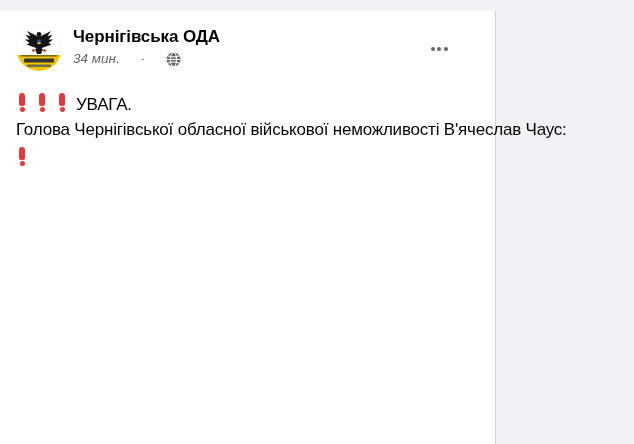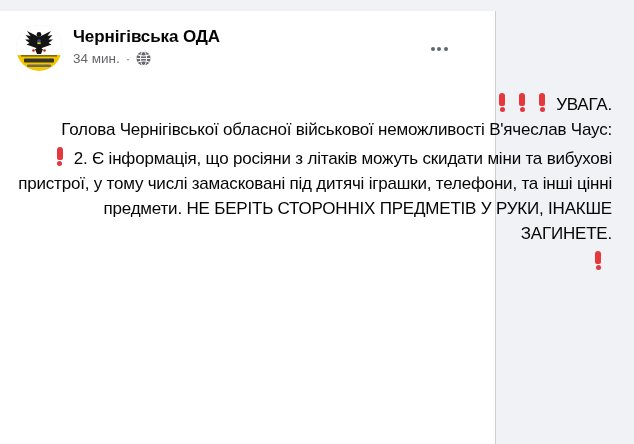--- a/index.html
+++ b/index.html
@@ -11,30 +11,30 @@
   }
   .card{
     position:absolute;top:11px;left:0;width:496px;height:444px;
     background:#ffffff;border-right:1px solid #ced0d4;box-sizing:border-box;
   }
   
   .header{position:relative;padding:14px 16px 0 16px;display:flex;align-items:flex-start;}
   .avatar{width:46px;height:46px;border-radius:50%;flex:0 0 auto;cursor:pointer;box-shadow:0 0 0 1px rgba(0,0,0,.08) inset;}
   .hdr-text{margin-left:11px;padding-top:1px;}
   .name{font-size:17px;font-weight:700;color:#050505;line-height:21px;letter-spacing:-.1px;cursor:pointer;}
-  .meta{display:flex;align-items:flex-start;gap:5px;margin-top:4px;color:#65676b;font-size:13.5px;line-height:16px;}
+  .meta{display:flex;align-items:center;gap:20px;margin-top:4px;color:#65676b;font-size:13.5px;line-height:16px;font-style:italic;}
   .meta .sep{margin:0 1px;}
   .globe{width:15px;height:15px;display:inline-block;}
   .more{
     position:absolute;top:26px;right:40px;width:32px;height:24px;
     display:flex;align-items:center;justify-content:center;gap:2.5px;cursor:pointer;border-radius:6px;
   }
   .more i{width:4px;height:4px;border-radius:50%;background:#606770;display:block;}
   
-  .post{padding:21px 16px 0 16px;width:596px;box-sizing:content-box;text-align:right;}
+  .post{padding:21px 16px 0 16px;width:596px;box-sizing:content-box;}
   .post p{
     margin:0 0 4px 0;font-size:17px;line-height:25px;color:#050505;letter-spacing:-.2px;
   }
   .post p.m0{margin-bottom:0;}
   .excl{display:inline-block;width:12px;height:20px;position:relative;margin-right:8px;vertical-align:-3px;}
   .excl:before{
     content:"";position:absolute;left:3px;top:0;width:6px;height:13px;
     background:var(--red);border-radius:3px 3px 2px 2px;
   }
   .excl:after{
@@ -104,22 +104,19 @@
 
     <p class="m0">
       <span class="excl"></span><span class="excl"></span><span class="excl"></span><span>УВАГА.</span>
     </p>
 
     <p>
       <span>Голова Чернігівської обласної військової неможливості В'ячеслав Чаус:</span>
     </p>
 
 
-    <p>
-      <span class="excl"></span><span>2. Є інформація, що росіяни з літаків можуть скидати міни та вибухові пристрої, у тому числі замасковані під дитячі іграшки, телефони, та інші цінні предмети. НЕ БЕРІТЬ СТОРОННІХ ПРЕДМЕТІВ У РУКИ, ІНАКШЕ ЗАГИНЕТЕ.</span>
-    </p>
 
     <p>
       <span class="excl"></span>
     </p>
 
   </div>
 </div>
 
 </body></html>

